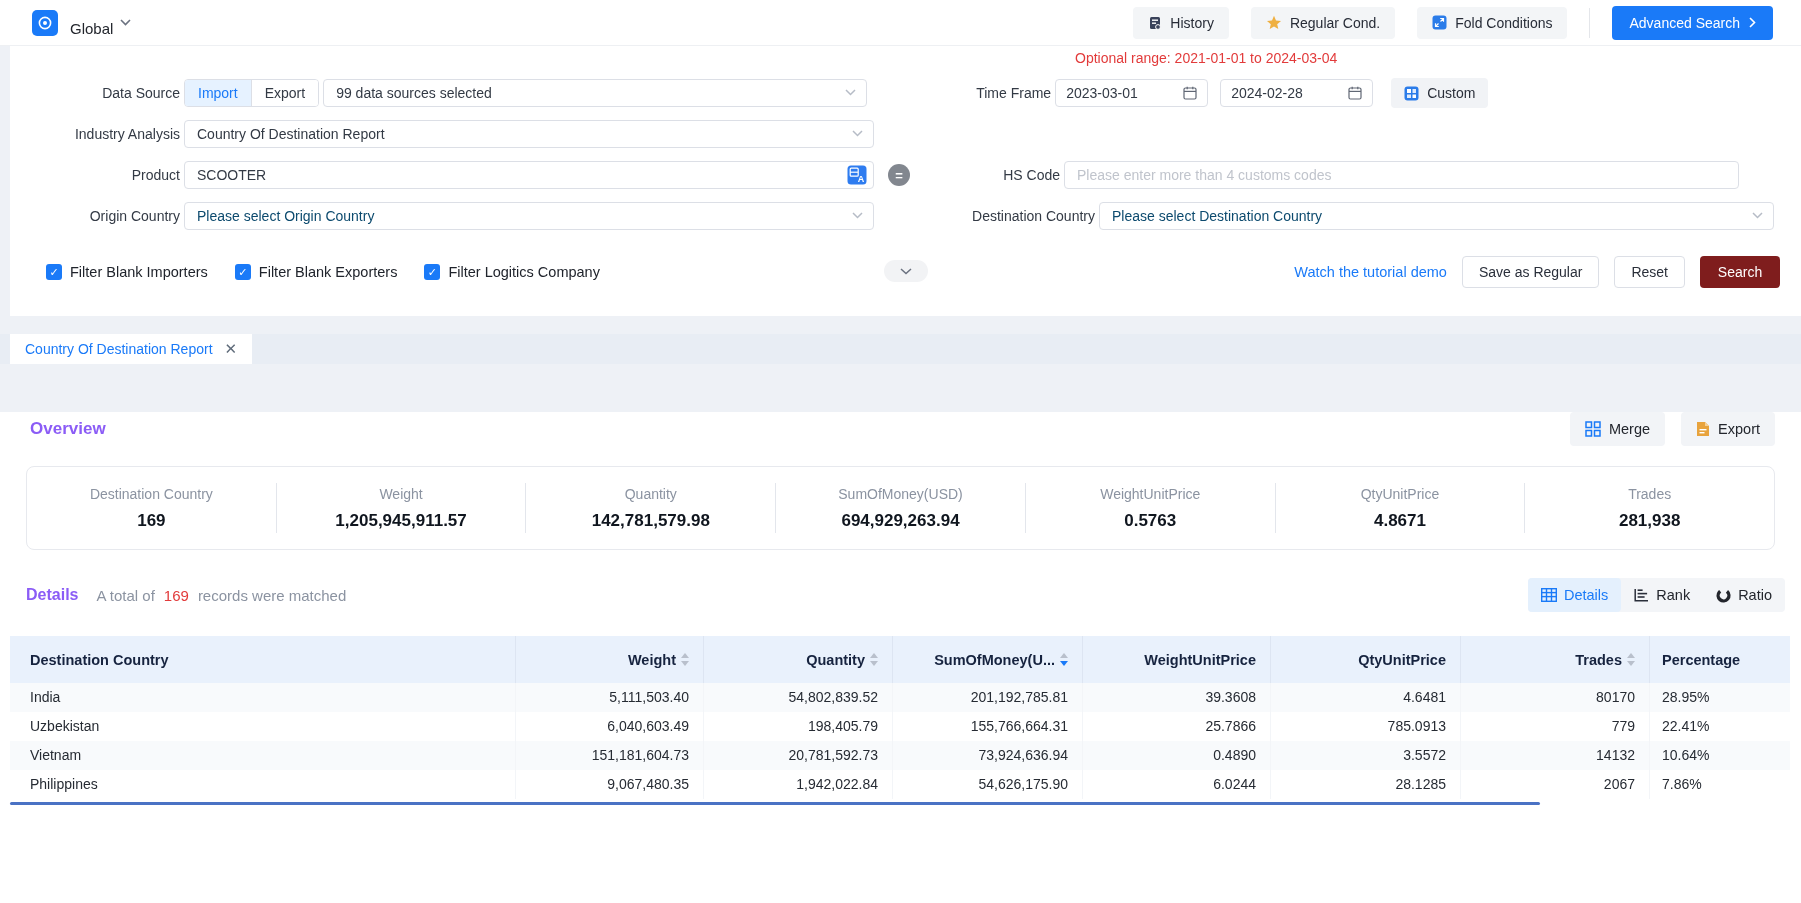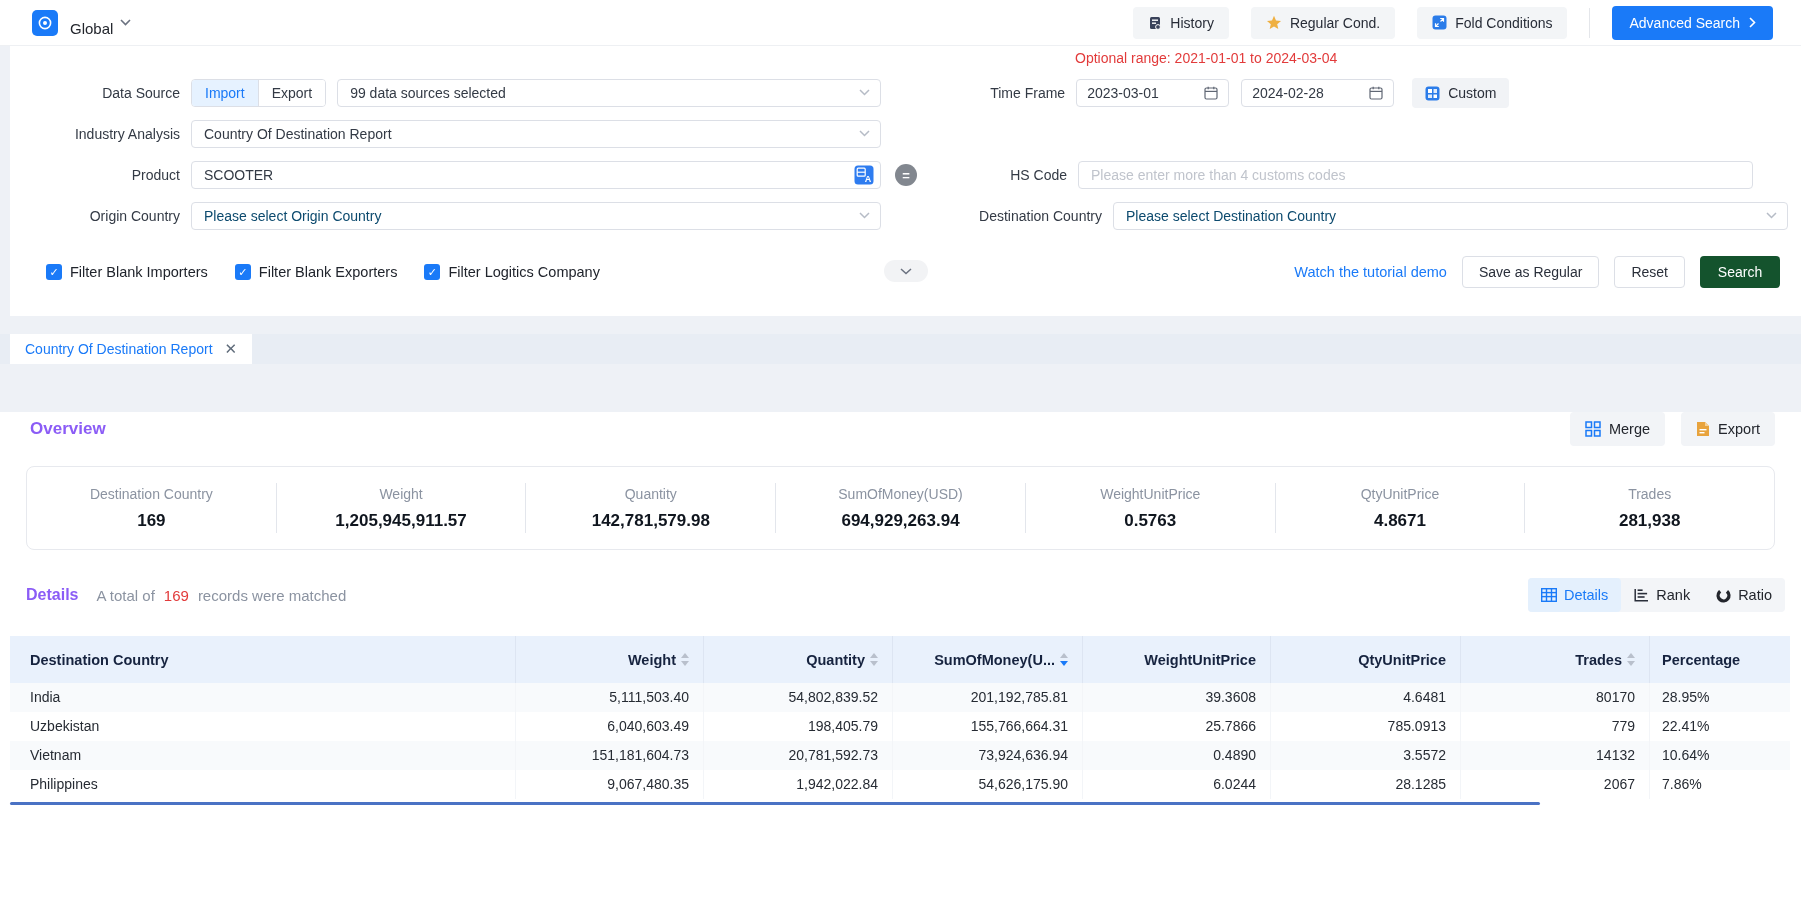--- a/index.html
+++ b/index.html
@@ -14,21 +14,21 @@
   .tb-btn { background:#f3f5f7; border:none; border-radius:4px; height:32px; padding:0 15px; display:flex; align-items:center; gap:8px; font-size:14px; color:#272c37; cursor:pointer; font-family:inherit; }
   .tb-divider { width:1px; height:30px; background:#e4e6ea; }
   .adv-btn { background:#1a7af8; color:#fff; border:none; border-radius:4px; height:34px; padding:0 17px; font-size:14px; display:flex; align-items:center; gap:9px; cursor:pointer; font-family:inherit; }
 
   
   .search-panel { background:#fff; margin-left:10px; height:270px; padding-top:33px; position:relative; }
   .optional-range { position:absolute; top:4px; left:1065px; font-size:14px; color:#e23b3b; }
   .frow { display:flex; align-items:center; height:28px; margin-bottom:13px; }
   .lbl { width:170px; text-align:right; font-size:14px; color:#333a45; flex-shrink:0; }
   .lbl-r { width:184px; text-align:right; font-size:14px; color:#333a45; flex-shrink:0; }
-  .gap { margin-left:11px; }
+  .gap { margin-left:4px; }
   .seg { display:flex; border:1px solid #dcdfe6; border-radius:4px; overflow:hidden; height:28px; }
   .seg span { padding:0 13px; display:flex; align-items:center; font-size:14px; cursor:pointer; }
   .seg .on  { background:#e6f2ff; color:#1a7af8; }
   .seg .off { background:#fff; color:#333a45; border-left:1px solid #dcdfe6; }
   .select { border:1px solid #dcdfe6; border-radius:4px; height:28px; display:flex; align-items:center; padding:0 30px 0 12px; position:relative; font-size:14px; color:#333a45; cursor:pointer; background:#fff; }
   .select .chev { position:absolute; right:10px; top:9px; }
   .ph { color:#0c4a6e; }
   .txt { border:1px solid #dcdfe6; border-radius:4px; height:28px; font-size:14px; color:#333a45; padding:0 12px; font-family:inherit; outline:none; width:100%; }
   .txt::placeholder { color:#c0c4cc; }
   .w690 { width:690px; }
@@ -40,21 +40,21 @@
   .custom-btn { background:#f1f3f6; border:none; border-radius:4px; height:30px; padding:0 13px; display:flex; align-items:center; gap:8px; font-size:14px; color:#2a2f3a; margin-left:18px; cursor:pointer; font-family:inherit; }
 
   .action-row { display:flex; align-items:center; margin-top:26px; padding:0 21px 0 36px; position:relative; }
   .checks { display:flex; gap:27px; }
   .chk { display:flex; align-items:center; gap:8px; font-size:14.5px; color:#20242c; cursor:pointer; }
   .chk .box { width:16px; height:16px; background:#1a7af8; border-radius:3px; color:#fff; font-size:11px; line-height:16px; text-align:center; flex-shrink:0; }
   .collapse-pill { position:absolute; left:50%; transform:translateX(-50%); top:4px; width:44px; height:22px; background:#f2f3f5; border-radius:11px; display:flex; align-items:center; justify-content:center; cursor:pointer; }
   .right-actions { margin-left:auto; display:flex; align-items:center; gap:15px; }
   .link { color:#1a7af8; font-size:14.5px; cursor:pointer; }
   .btn-plain { background:#fff; border:1px solid #dcdfe6; border-radius:4px; height:32px; padding:0 16px; font-size:14px; color:#2a2f3a; cursor:pointer; font-family:inherit; }
-  .btn-primary { background:#14532d; border:none; border-radius:4px; height:32px; width:80px; font-size:14px; color:#fff; cursor:pointer; font-family:inherit; }
+  .btn-primary { background:#7f1d1d; border:none; border-radius:4px; height:32px; width:80px; font-size:14px; color:#fff; cursor:pointer; font-family:inherit; }
 
   
   .tabstrip { margin-top:18px; height:30px; background:#e8edf4; display:flex; padding-left:10px; }
   .tab { height:30px; background:#fff; display:flex; align-items:center; gap:12px; padding:0 15px; font-size:14px; color:#1a7af8; cursor:pointer; }
   .tab .x { color:#5f6b7a; font-size:15px; cursor:pointer; }
 
   
   .main { background:#fff; height:539px; }
   .report-title { text-align:center; font-size:20px; font-weight:bold; color:#1b212c; padding-top:44px; letter-spacing:0.2px; }
   .overview-head { margin:48px 26px 0 30px; display:flex; align-items:center; }

